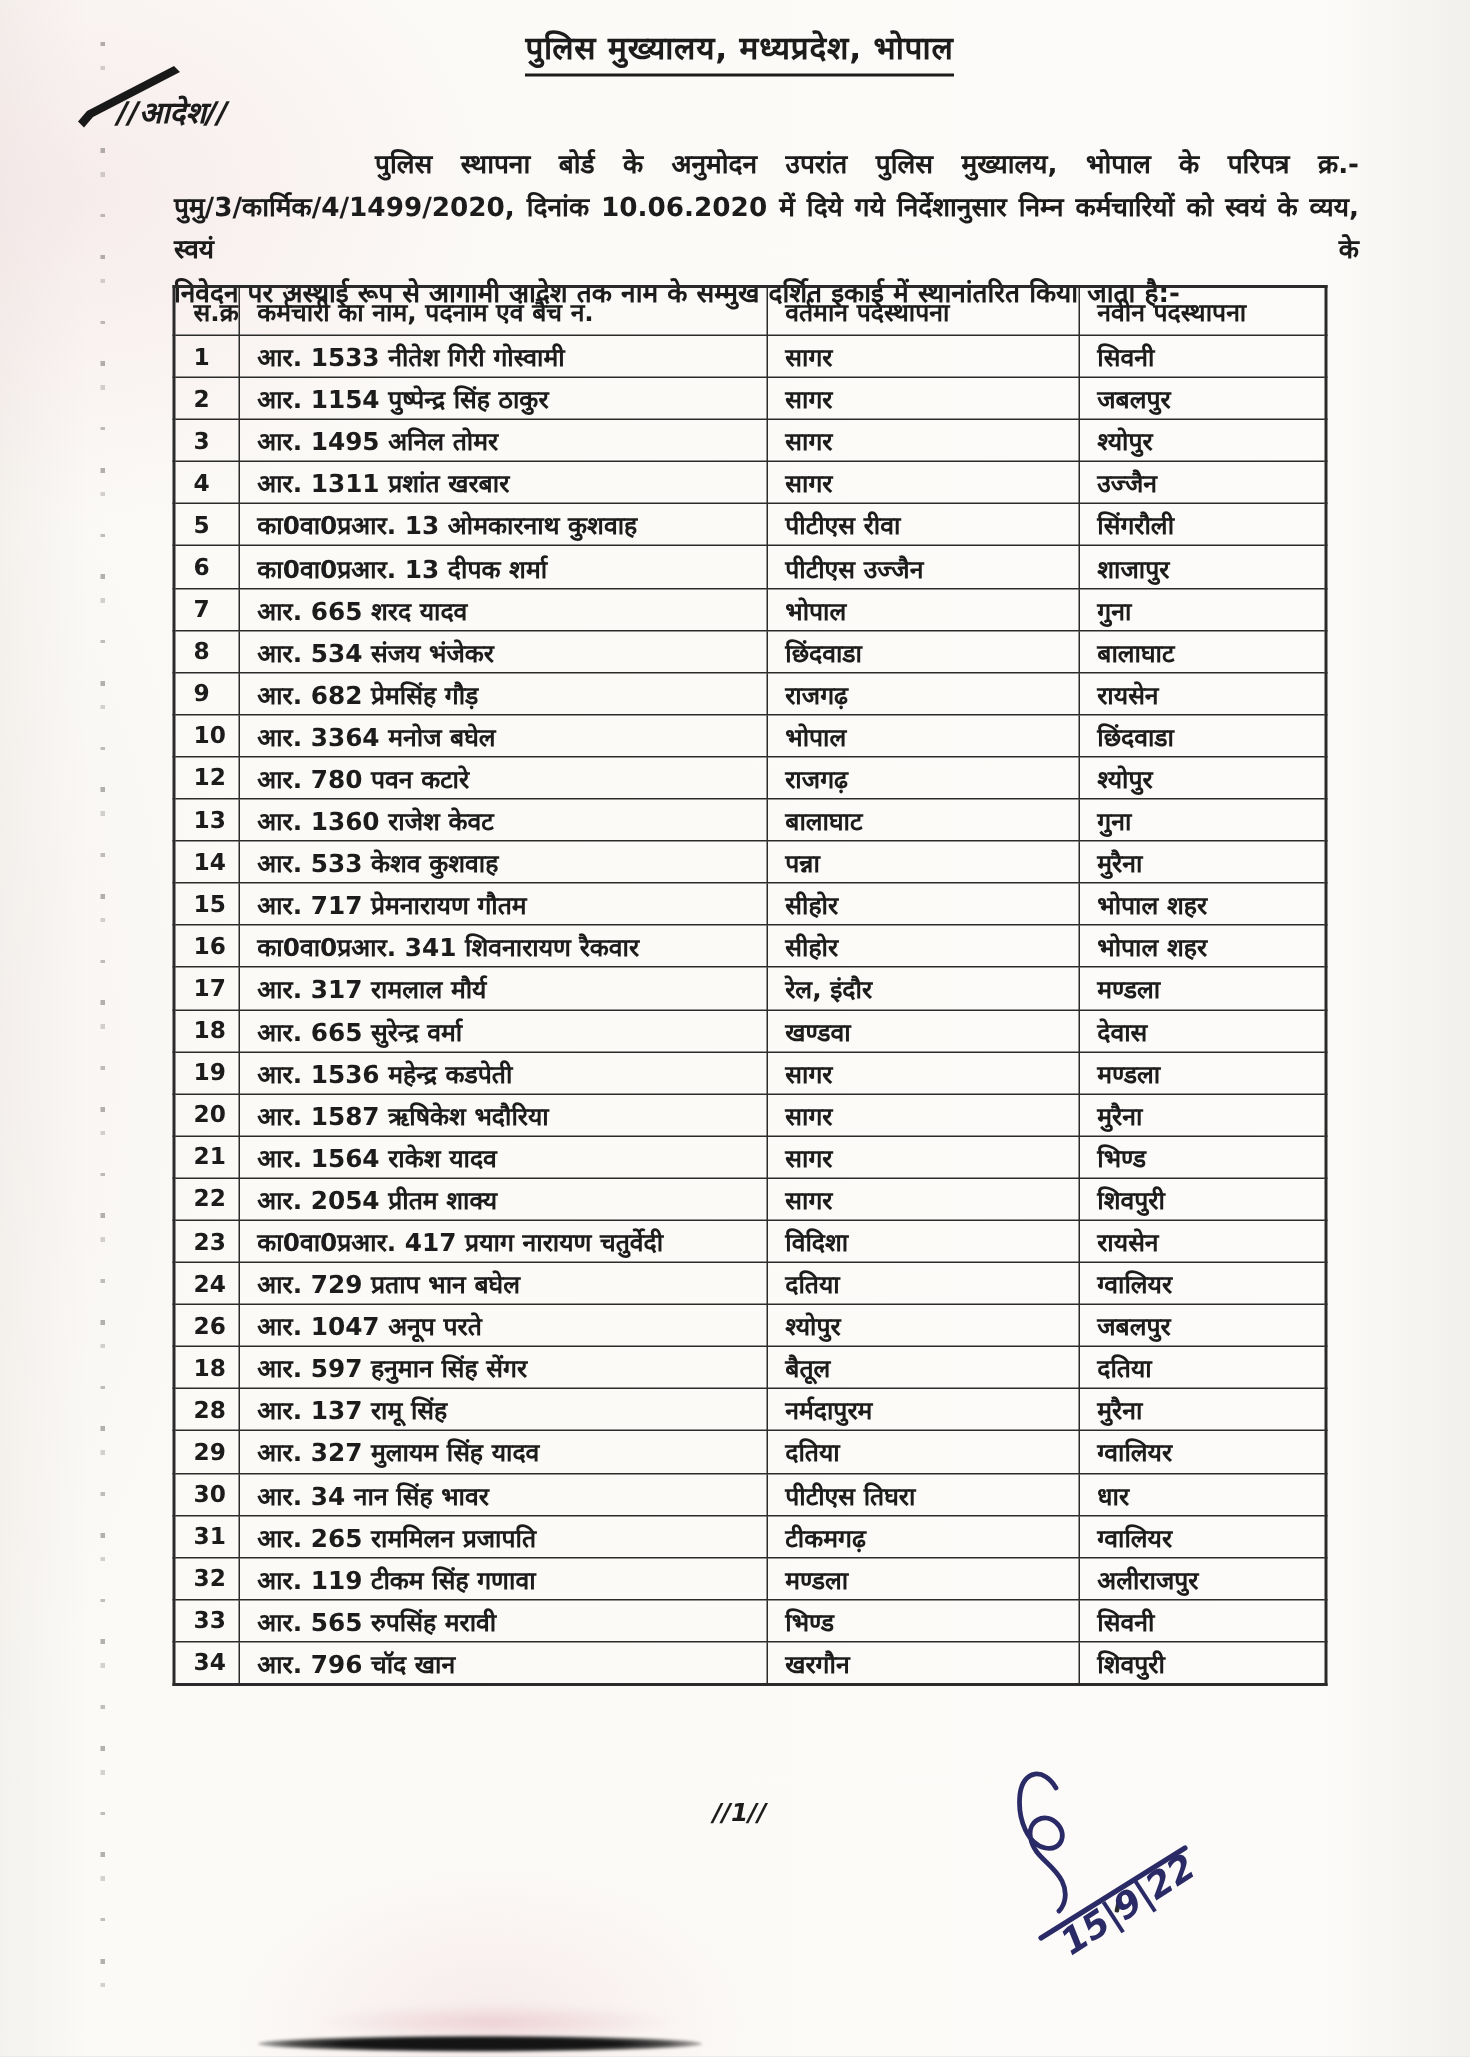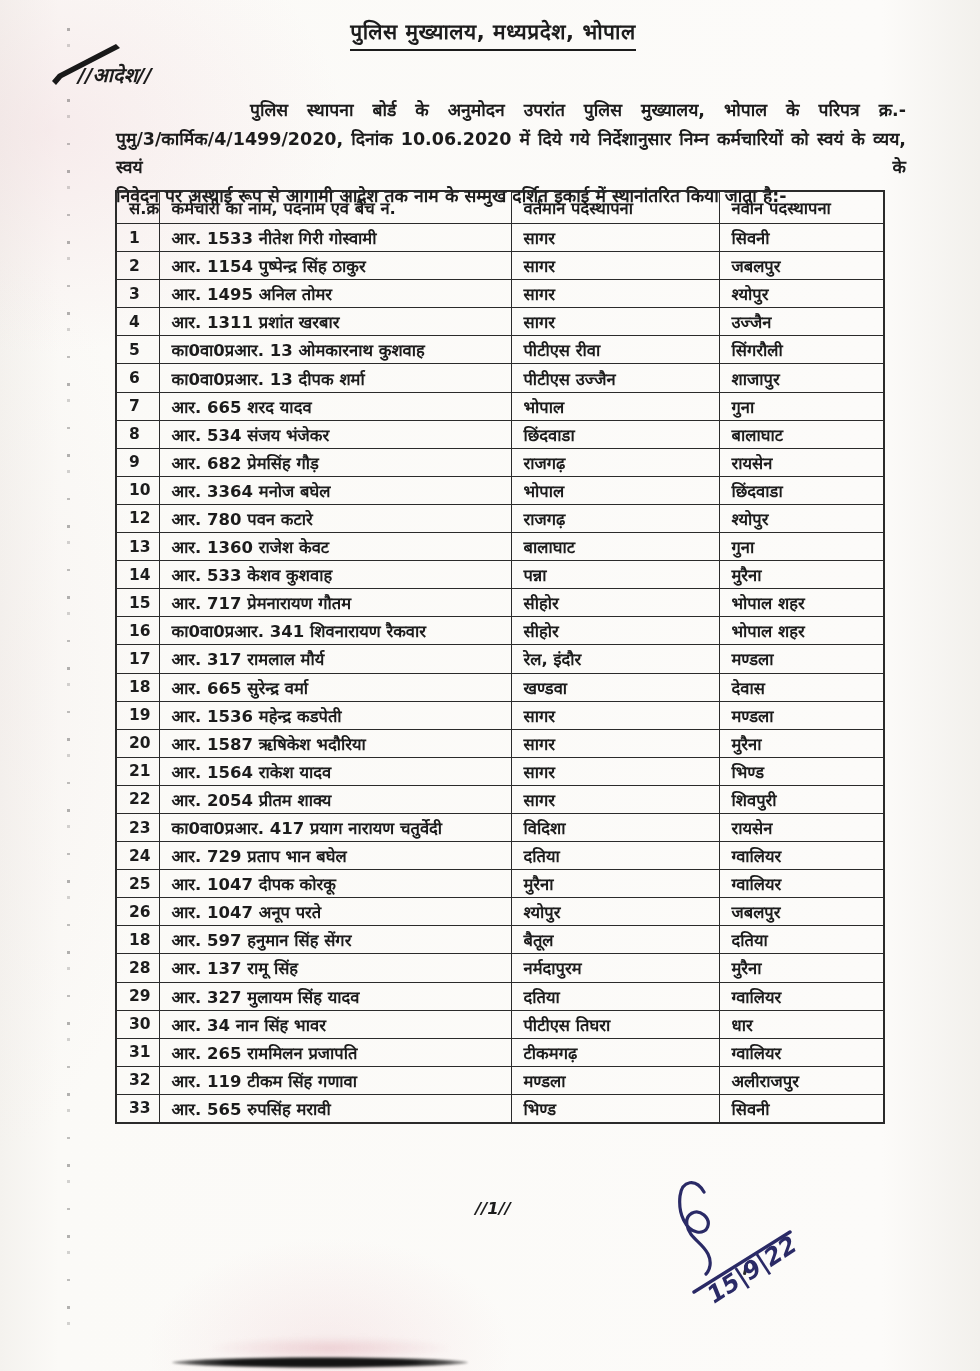--- a/index.html
+++ b/index.html
@@ -278,26 +278,20 @@
       <td class="c-new">रायसेन</td>
     </tr>
 
     <tr>
       <td class="c-num">24</td>
       <td class="c-name">आर. 729 प्रताप भान बघेल</td>
       <td class="c-cur">दतिया</td>
       <td class="c-new">ग्वालियर</td>
     </tr>
 
-    <tr>
-      <td class="c-num">25</td>
-      <td class="c-name">आर. 1047 दीपक कोरकू</td>
-      <td class="c-cur">मुरैना</td>
-      <td class="c-new">ग्वालियर</td>
-    </tr>
 
     <tr>
       <td class="c-num">26</td>
       <td class="c-name">आर. 1047 अनूप परते</td>
       <td class="c-cur">श्योपुर</td>
       <td class="c-new">जबलपुर</td>
     </tr>
 
     <tr>
       <td class="c-num">18</td>
@@ -341,20 +335,26 @@
       <td class="c-new">अलीराजपुर</td>
     </tr>
 
     <tr>
       <td class="c-num">33</td>
       <td class="c-name">आर. 565 रुपसिंह मरावी</td>
       <td class="c-cur">भिण्ड</td>
       <td class="c-new">सिवनी</td>
     </tr>
 
+    <tr>
+      <td class="c-num">34</td>
+      <td class="c-name">आर. 796 चॉद खान</td>
+      <td class="c-cur">खरगौन</td>
+      <td class="c-new">शिवपुरी</td>
+    </tr>
   </tbody>
   </table>
 
   <div class="page-number-wrap">
     <span class="page-number">//1//</span>
   </div>
 
   <svg class="signature" width="235" height="155" viewBox="0 0 235 155">
     <g stroke="var(--signature-ink)" fill="none" stroke-linecap="round">
       <path stroke-width="3.2" d="M 52,22 C 44,8 30,10 28,26 C 26,44 34,60 45,62 C 56,64 60,52 52,45 C 44,38 33,44 35,55 C 37,68 50,72 56,84 C 60,92 58,100 54,104"></path>

